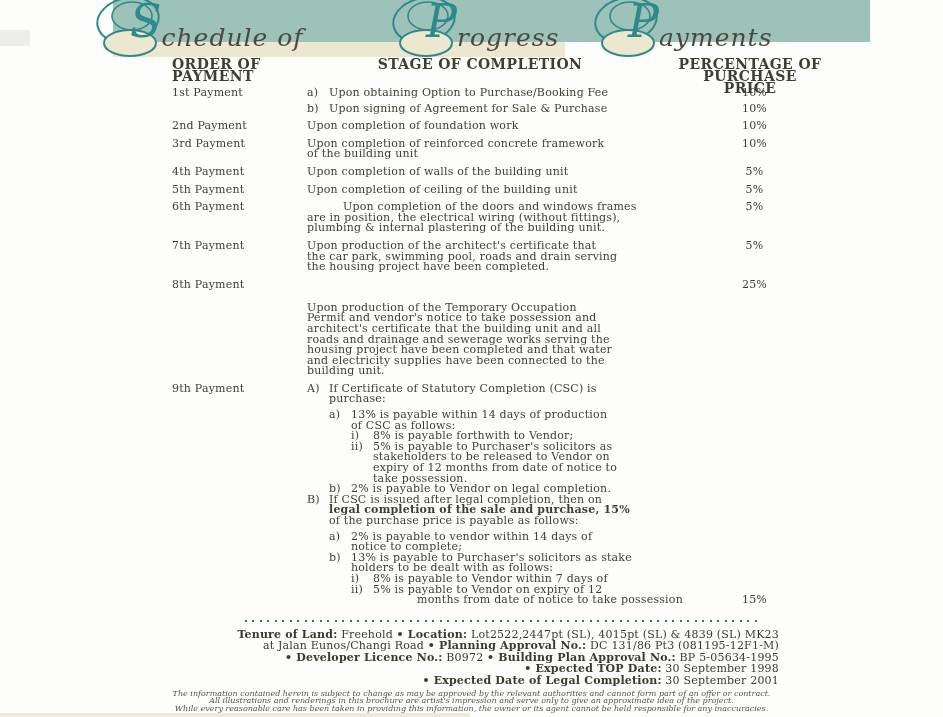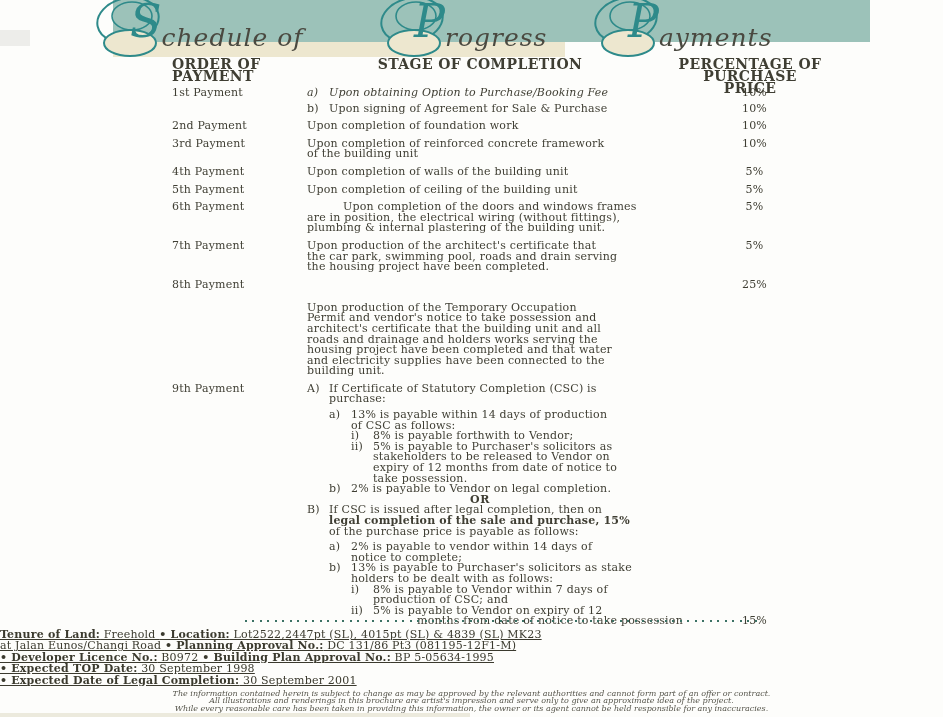--- a/index.html
+++ b/index.html
@@ -29,21 +29,21 @@
   .title-word .loop { position:absolute; left:-36px; top:-5px; }
   .title-word .initial {
     position:relative; font-style:italic; font-size:46px; line-height:40px;
     color:var(--flourish, #2e8a8a); z-index:2;
   }
   .title-word .rest {
     position:relative; top:9px; font-style:italic; font-size:25px;
     letter-spacing:1px; color:var(--title, #4a4940); z-index:2;
   }
   .w1 { left:130px; }
-  .w2 { left:414px; }
+  .w2 { left:426px; }
   .w3 { left:628px; }
 
   
   .thead { position:absolute; font-size:14px; line-height:12px; letter-spacing:.4px; white-space:pre-line;font-weight:bold; }
   .h-order { left:172px; top:58px; width:150px; }
   .h-stage { left:307px; top:58px; width:346px; text-align:center; }
   .h-pct   { left:675px; top:58px; width:150px; text-align:center; }
 
   .rows { position:absolute; left:172px; top:88px; width:640px; }
   .tline {
@@ -55,22 +55,22 @@
   .c-order { padding-right:6px; }
   .c-stage .hang { display:inline-block; width:22px; }
   .c-stage.center { text-align:center; padding-right:74px; font-weight:bold; letter-spacing:.6px; }
   .c-pct { text-align:center; }
 
   
   .dotline {
     position:absolute; left:245px; top:620px; width:515px; height:2px;
     background:repeating-linear-gradient(to right, var(--dots,#3c7265) 0 1.6px, transparent 1.6px 7.5px);
   }
-  .footer-lines { position:absolute; left:0; top:629px; width:779px; text-align:left;
-    font-size:11px; line-height:11.4px; letter-spacing:.2px; color:#3b3a2e;text-decoration:underline; }
+  .footer-lines { position:absolute; left:0; top:629px; width:779px; text-align:right;
+    font-size:11px; line-height:11.4px; letter-spacing:.2px; color:#3b3a2e; }
   .footer-lines .b { font-weight:bold; }
   .disclaimer { position:absolute; left:0; top:690px; width:943px; text-align:center;
     font-style:italic; font-size:8px; line-height:7.4px; color:#55544a; }
 </style>
 </head>
 <body style="--banner: #9cc2b9; --flourish: #2e8a8a; --cream: #ede7cf; --text: #3f3e33; --title: #4a4940; --dots: #3c7265;">
 
 <div class="page">
 
   <div class="smudge"></div>
@@ -106,21 +106,21 @@
 
   <div class="thead h-order">ORDER OF
 PAYMENT</div>
   <div class="thead h-stage">STAGE OF COMPLETION</div>
   <div class="thead h-pct">PERCENTAGE OF
 PURCHASE PRICE</div>
 
   <div class="rows">
       <div class="tline">
         <div class="c-order">1st Payment</div>
-        <div class="c-stage" style="padding-left: 0px; font-style: italic;"><span class="hang">a)</span><span>Upon obtaining Option to Purchase/Booking Fee</span></div>
+        <div class="c-stage" style="padding-left: 0px;"><span class="hang">a)</span><span>Upon obtaining Option to Purchase/Booking Fee</span></div>
         <div class="c-pct">10%</div>
       </div>
       <div class="tline gap">
         <div class="c-order"></div>
         <div class="c-stage" style="padding-left: 0px;"><span class="hang">b)</span><span>Upon signing of Agreement for Sale &amp; Purchase</span></div>
         <div class="c-pct">10%</div>
       </div>
       <div class="tline row-start">
         <div class="c-order">2nd Payment</div>
         <div class="c-stage" style="padding-left: 0px;"><span>Upon completion of foundation work</span></div>
@@ -186,21 +186,21 @@
         <div class="c-stage" style="padding-left: 0px;"><span>Permit and vendor's notice to take possession and</span></div>
         <div class="c-pct"></div>
       </div>
       <div class="tline">
         <div class="c-order"></div>
         <div class="c-stage" style="padding-left: 0px;"><span>architect's certificate that the building unit and all</span></div>
         <div class="c-pct"></div>
       </div>
       <div class="tline">
         <div class="c-order"></div>
-        <div class="c-stage" style="padding-left: 0px;"><span>roads and drainage and holders works serving the</span></div>
+        <div class="c-stage" style="padding-left: 0px;"><span>roads and drainage and sewerage works serving the</span></div>
         <div class="c-pct"></div>
       </div>
       <div class="tline">
         <div class="c-order"></div>
         <div class="c-stage" style="padding-left: 0px;"><span>housing project have been completed and that water</span></div>
         <div class="c-pct"></div>
       </div>
       <div class="tline">
         <div class="c-order"></div>
         <div class="c-stage" style="padding-left: 0px;"><span>and electricity supplies have been connected to the</span></div>
@@ -260,21 +260,20 @@
         <div class="c-stage" style="padding-left: 66px;"><span>take possession.</span></div>
         <div class="c-pct"></div>
       </div>
       <div class="tline">
         <div class="c-order"></div>
         <div class="c-stage" style="padding-left: 22px;"><span class="hang">b)</span><span>2% is payable to Vendor on legal completion.</span></div>
         <div class="c-pct"></div>
       </div>
       <div class="tline">
         <div class="c-order"></div>
-        <div class="c-stage center">OR</div>
         <div class="c-pct"></div>
       </div>
       <div class="tline">
         <div class="c-order"></div>
         <div class="c-stage" style="padding-left: 0px;"><span class="hang">B)</span><span>If CSC is issued after legal completion, then on</span></div>
         <div class="c-pct"></div>
       </div>
       <div class="tline">
         <div class="c-order"></div>
         <div class="c-stage" style="padding-left: 22px; font-weight: bold;"><span>legal completion of the sale and purchase, 15%</span></div>
@@ -305,21 +304,20 @@
         <div class="c-stage" style="padding-left: 44px;"><span>holders to be dealt with as follows:</span></div>
         <div class="c-pct"></div>
       </div>
       <div class="tline">
         <div class="c-order"></div>
         <div class="c-stage" style="padding-left: 44px;"><span class="hang">i)</span><span>8% is payable to Vendor within 7 days of</span></div>
         <div class="c-pct"></div>
       </div>
       <div class="tline">
         <div class="c-order"></div>
-        <div class="c-stage" style="padding-left: 66px;"><span>production of CSC; and</span></div>
         <div class="c-pct"></div>
       </div>
       <div class="tline">
         <div class="c-order"></div>
         <div class="c-stage" style="padding-left: 44px;"><span class="hang">ii)</span><span>5% is payable to Vendor on expiry of 12</span></div>
         <div class="c-pct"></div>
       </div>
       <div class="tline">
         <div class="c-order"></div>
         <div class="c-stage" style="padding-left: 66px; text-align: center;"><span>months from date of notice to take possession</span></div>

